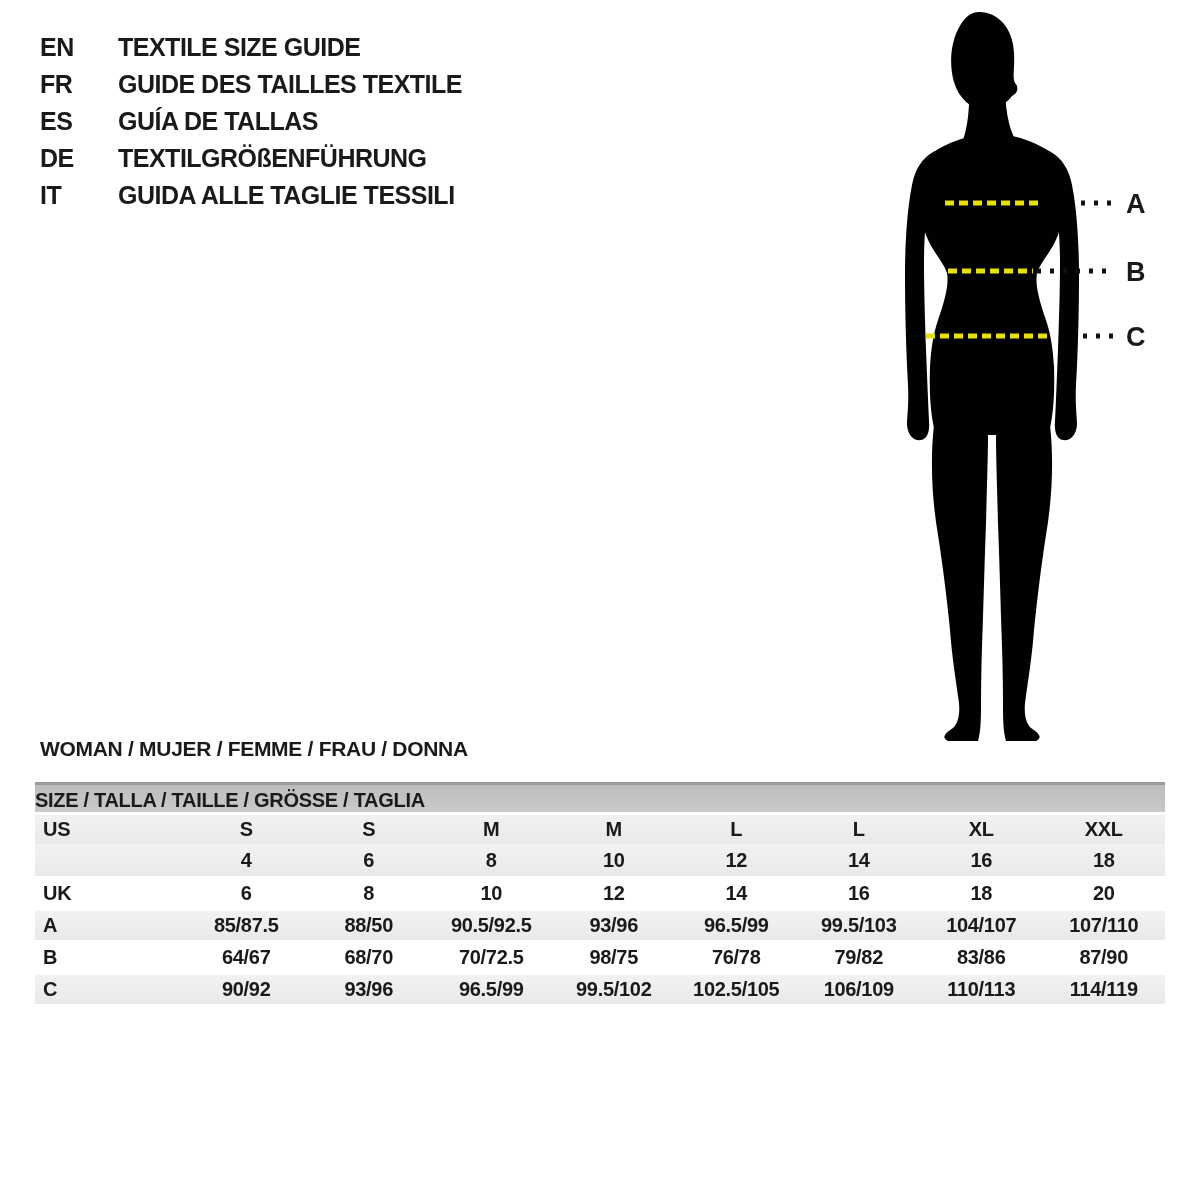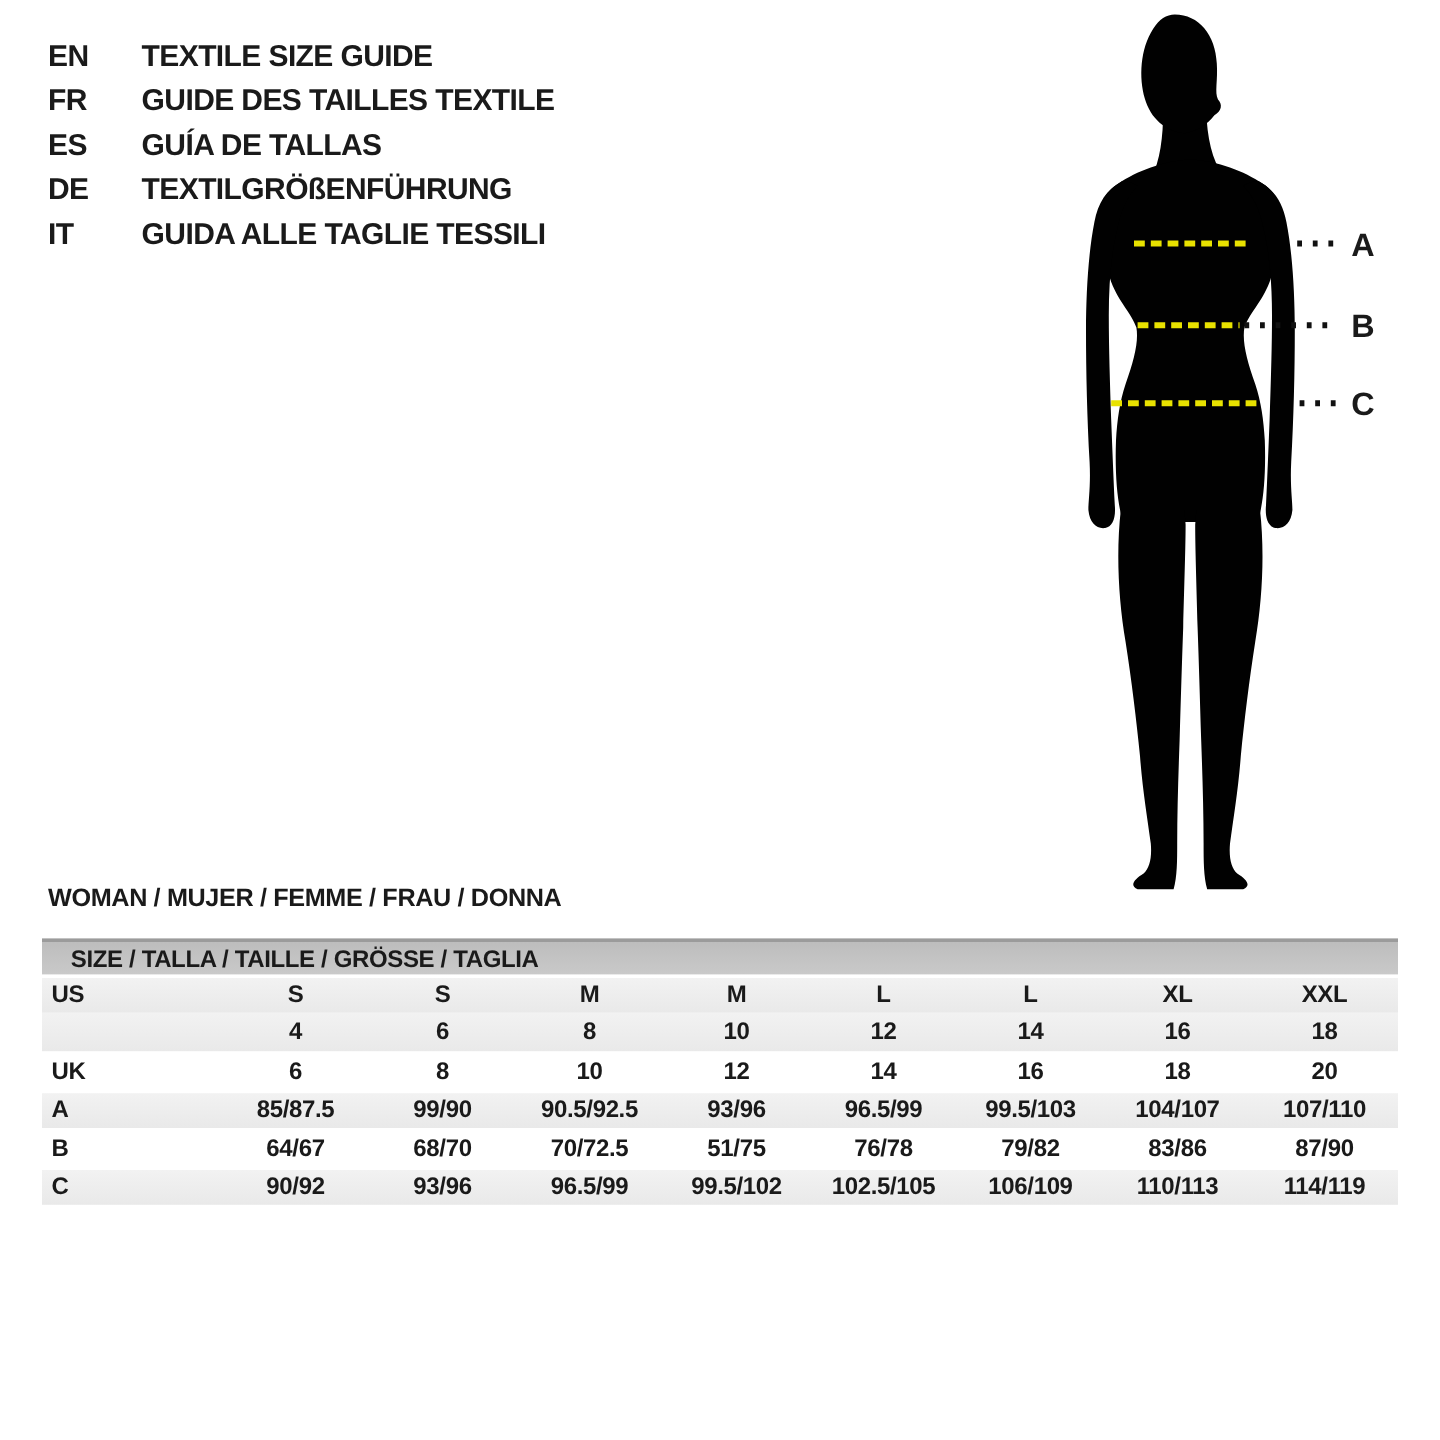--- a/index.html
+++ b/index.html
@@ -26,21 +26,21 @@
   
   .section-title{position:absolute;left:40px;top:737px;font-size:21px;font-weight:bold;letter-spacing:-0.3px;white-space:nowrap;}
 
   
   .size-table{position:absolute;left:35px;top:782px;width:1130px;}
   .t-head{
     border-top:3px solid #9b9b9b;
     background:linear-gradient(#bdbdbd,#c9c9c9);
     height:30px;line-height:30px;
     font-size:20px;font-weight:bold;letter-spacing:-0.3px;
-    padding-left:24px;box-sizing:border-box;
+    padding-left:0;box-sizing:border-box;
   }
   .t-row{display:flex;height:29px;line-height:29px;margin-top:3px;font-size:20px;font-weight:bold;letter-spacing:-0.3px;}
   .t-row.shaded{background:linear-gradient(#f2f2f2,#e9e9e9);align-items:center;}
   .t-row.attached{margin-top:0;height:32px;line-height:26px;}
   .t-label{width:150px;padding-left:8px;box-sizing:border-box;}
   .t-cell{flex:1;text-align:center;}
 
   
   .legend{position:absolute;left:38px;top:1085px;}
   .legend-line{font-size:22px;font-weight:bold;letter-spacing:-0.5px;height:26px;margin-bottom:10px;white-space:nowrap;}
@@ -193,34 +193,34 @@
           <span class="t-cell">10</span>
           <span class="t-cell">12</span>
           <span class="t-cell">14</span>
           <span class="t-cell">16</span>
           <span class="t-cell">18</span>
           <span class="t-cell">20</span>
         </div>
         <div class="t-row shaded">
           <span class="t-label">A</span>
           <span class="t-cell">85/87.5</span>
-          <span class="t-cell">99/90</span>
+          <span class="t-cell">88/50</span>
           <span class="t-cell">90.5/92.5</span>
           <span class="t-cell">93/96</span>
           <span class="t-cell">96.5/99</span>
           <span class="t-cell">99.5/103</span>
           <span class="t-cell">104/107</span>
           <span class="t-cell">107/110</span>
         </div>
         <div class="t-row">
           <span class="t-label">B</span>
           <span class="t-cell">64/67</span>
           <span class="t-cell">68/70</span>
           <span class="t-cell">70/72.5</span>
-          <span class="t-cell">51/75</span>
+          <span class="t-cell">98/75</span>
           <span class="t-cell">76/78</span>
           <span class="t-cell">79/82</span>
           <span class="t-cell">83/86</span>
           <span class="t-cell">87/90</span>
         </div>
         <div class="t-row shaded">
           <span class="t-label">C</span>
           <span class="t-cell">90/92</span>
           <span class="t-cell">93/96</span>
           <span class="t-cell">96.5/99</span>

